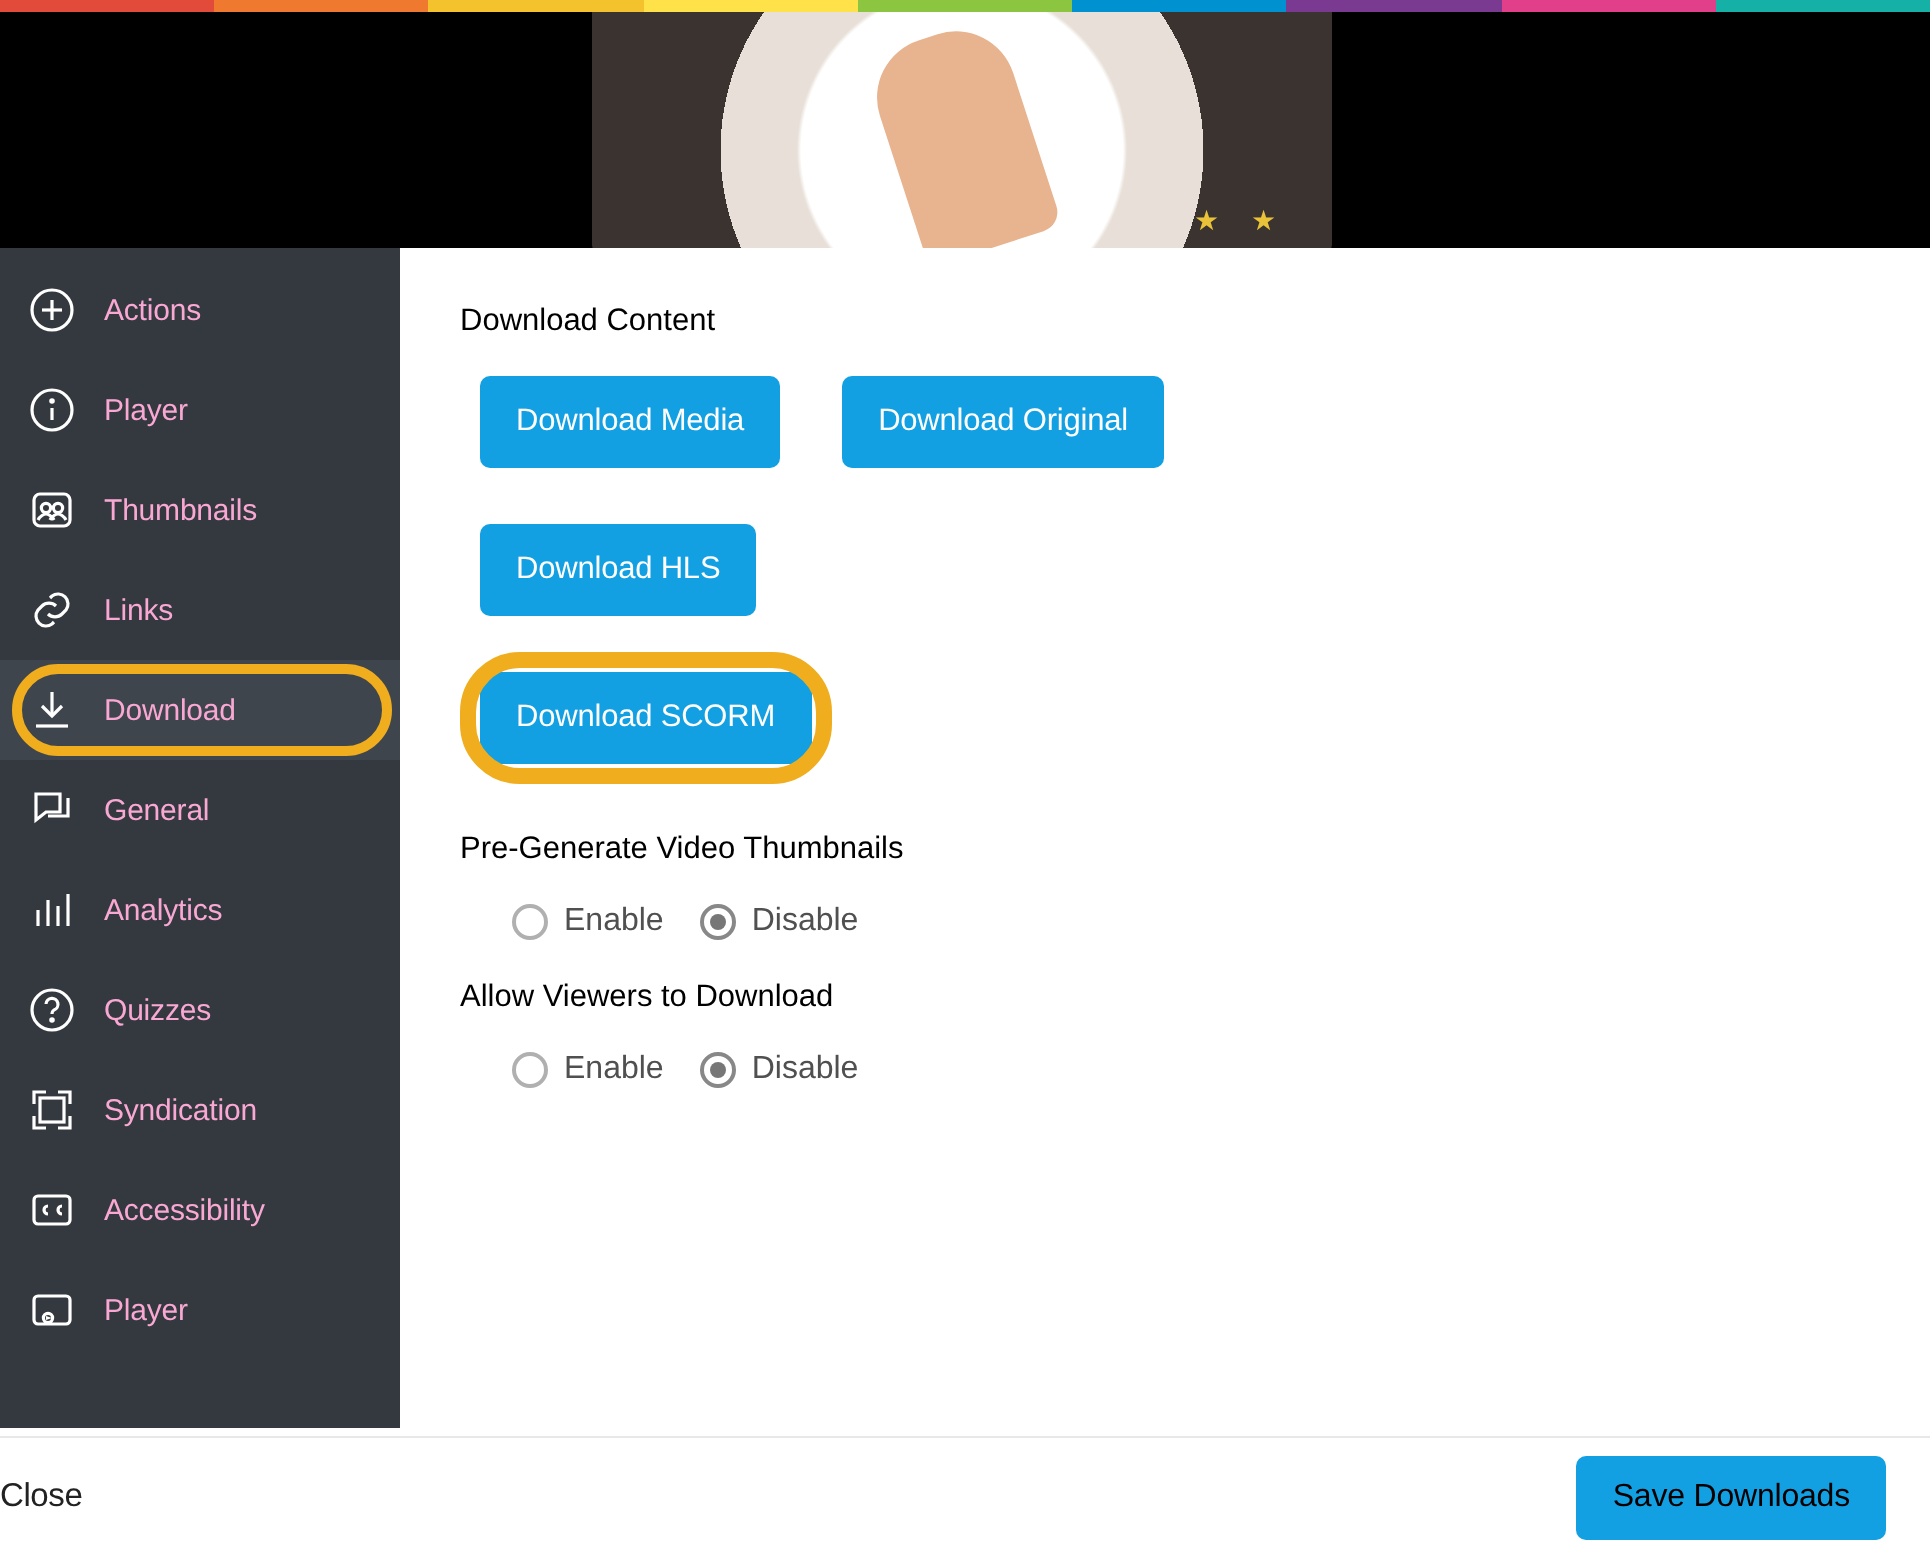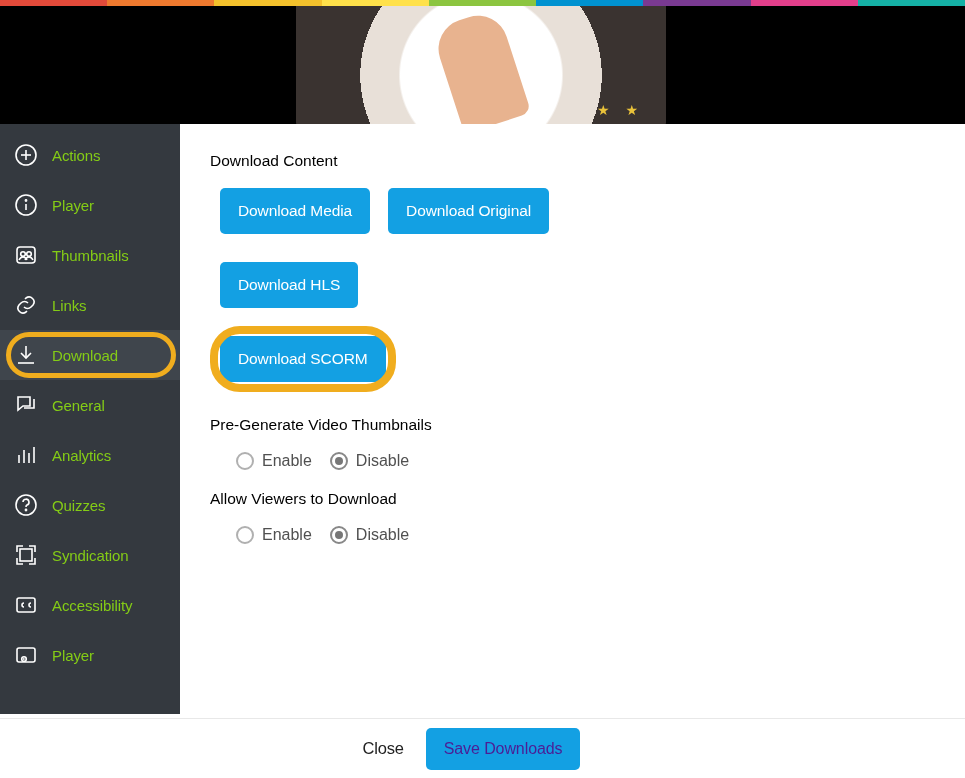--- a/index.html
+++ b/index.html
@@ -10,43 +10,43 @@
   .rainbow { height: 6px; display: flex; }
   .rainbow span { flex: 1; }
   .close-x { position: absolute; top: 6px; right: 16px; font-size: 22px; color: #b8b8b8; cursor: pointer; line-height: 1; }
   
   .hero { background: #000; height: 118px; position: relative; overflow: hidden; }
   .hero-thumb { position: absolute; left: 296px; top: -10px; width: 370px; height: 132px; background: radial-gradient(circle at 50% 60%, #fff 0 40%, #e8e0d8 41% 60%, #3a3330 60% 100%); border-radius: 6px; }
   .hero-thumb::after { content: ""; position: absolute; left: 150px; top: 20px; width: 70px; height: 110px; background: #e8b38f; border-radius: 30px 30px 10px 10px; transform: rotate(-18deg); }
   .hero-thumb::before { content: "★ ★"; position: absolute; right: 22px; bottom: 10px; color: #e9c23a; font-size: 14px; letter-spacing: 6px; }
   
   .body { display: flex; min-height: 590px; }
-  .sidebar { width: 180px; background: #34393f; color: #84cc16; padding-top: 6px; }
+  .sidebar { width: 200px; background: #34393f; color: #f9a8d4; padding-top: 6px; }
   .side-item { display: flex; align-items: center; gap: 14px; padding: 13px 14px; font-size: 15px; cursor: pointer; letter-spacing: -0.1px; }
   .side-item .icon { width: 24px; height: 24px; display: inline-flex; align-items: center; justify-content: center; }
   .side-item svg { stroke: #fff; fill: none; stroke-width: 1.6; }
   .side-item.active { background: #3f454c; }
   .side-highlight { position: relative; }
   .side-highlight::before { content: ""; position: absolute; left: 6px; right: 4px; top: 2px; bottom: 2px; border: 5px solid #f0ad1e; border-radius: 26px; pointer-events: none; }
   .main { flex: 1; background: #fff; padding: 28px 30px 40px 30px; color: #333; }
   .sect-title { color: #000000; font-size: 15.5px; margin-bottom: 18px; font-weight: 400; }
-  .btn-row { display: flex; flex-wrap: wrap; gap: 14px 18px; margin-left: 10px; margin-bottom: 34px; }
+  .btn-row { display: flex; flex-wrap: wrap; gap: 14px 31px; margin-left: 10px; margin-bottom: 34px; }
   .btn { background: #13a0e3; color: #fff; border: none; border-radius: 5px; padding: 14px 18px; font-size: 15.5px; cursor: pointer; font-weight: 500; letter-spacing: -0.1px; }
   .btn-highlight { position: relative; }
   .btn-highlight::before { content: ""; position: absolute; left: -10px; right: -10px; top: -10px; bottom: -10px; border: 8px solid #f0ad1e; border-radius: 30px; pointer-events: none; }
   .option-block { margin-bottom: 20px; }
   .radio-row { display: flex; gap: 18px; margin-left: 26px; margin-top: 10px; align-items: center; }
   .radio-opt { display: flex; align-items: center; gap: 8px; font-size: 16px; color: #505050; }
   .radio-outer { width: 18px; height: 18px; border: 2px solid #b0b0b0; border-radius: 50%; display: inline-flex; align-items: center; justify-content: center; background: #fff; }
   .radio-outer.checked { border-color: #888; }
   .radio-outer.checked::after { content: ""; width: 8px; height: 8px; border-radius: 50%; background: #777; }
   
-  .footer { position: absolute; left: 0; right: 0; bottom: 0; height: 60px; background: #fff; border-top: 1px solid #e8e8e8; display: flex; align-items: center; justify-content: center; gap: 22px; padding-right: 22px; }
+  .footer { position: absolute; left: 0; right: 0; bottom: 0; height: 60px; background: #fff; border-top: 1px solid #e8e8e8; display: flex; align-items: center; justify-content: space-between; gap: 22px; padding-right: 22px; }
   .footer .close-btn { background: none; border: none; font-size: 16.5px; color: #222; cursor: pointer; letter-spacing: -0.2px; }
-  .footer .save-btn { background: #13a0e3; color: #4c1d95; border: none; border-radius: 5px; padding: 12px 18px; font-size: 16px; cursor: pointer; font-weight: 500; letter-spacing: -0.1px; }
+  .footer .save-btn { background: #13a0e3; color: #000000; border: none; border-radius: 5px; padding: 12px 18px; font-size: 16px; cursor: pointer; font-weight: 500; letter-spacing: -0.1px; }
   
   .scroll-area::-webkit-scrollbar { width: 16px; }
   .scroll-area::-webkit-scrollbar-thumb { background: #c6c6c6; border: 4px solid #f1f1f1; border-radius: 0; }
   .scroll-area::-webkit-scrollbar-track { background: #f1f1f1; }
 </style>
 </head>
 <body>
 
 <div class="root">
   <div class="scroll-area">

